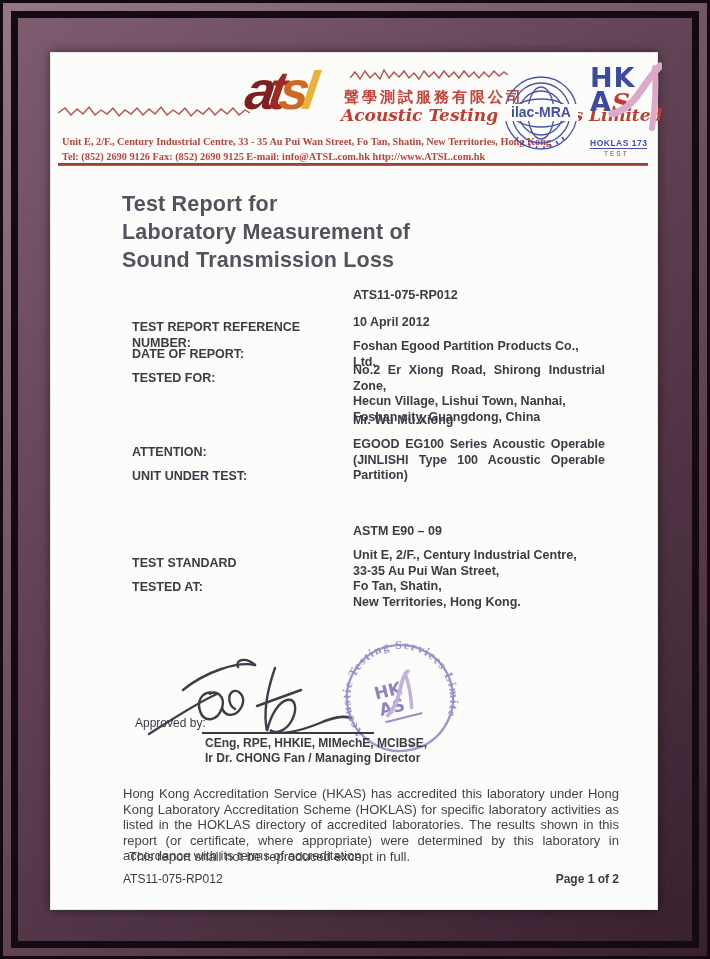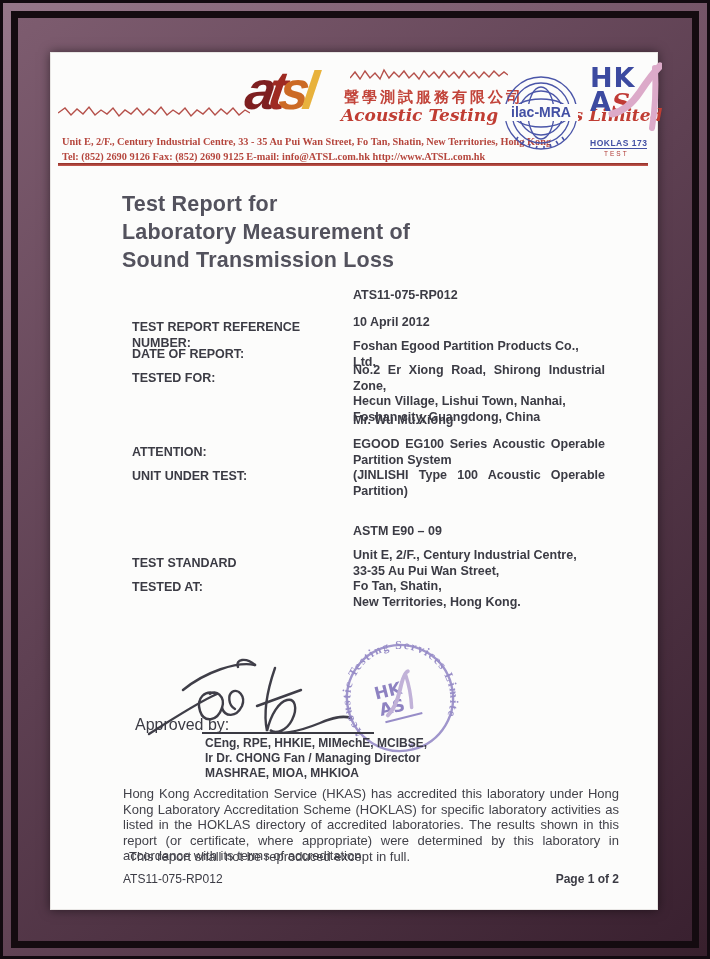--- a/index.html
+++ b/index.html
@@ -52,21 +52,21 @@
   
   .row{position:absolute;left:82px;width:480px;font-size:12.5px;font-weight:bold;
     line-height:15.5px;color:#3b3b44;}
   .lbl{position:absolute;left:0;top:0;width:215px;margin-top:32px;}
   .val{position:absolute;left:221px;top:0;width:252px;}
   .jfull{text-align:justify;text-align-last:justify;}
 
   
   .sig-svg{position:absolute;left:95px;top:592px;}
   .stamp{position:absolute;left:290px;top:586px;transform:rotate(-14deg);opacity:.88;}
-  .approved-by{position:absolute;left:85px;top:664px;font-size:16px;color:#3b3b44;}
+  .approved-by{position:absolute;left:85px;top:664px;font-size:12px;color:#3b3b44;}
   .sig-line{position:absolute;left:152px;top:680px;width:172px;border-top:2px solid #3a3a43;}
   .sig-name{position:absolute;left:155px;top:684px;font-size:12px;font-weight:bold;
     color:#3b3b44;line-height:15px;}
 
   
   .accred{position:absolute;left:73px;top:734px;width:496px;font-size:13px;
     line-height:15.6px;color:#42424a;text-align:justify;}
   .repro{position:absolute;left:79px;top:797px;font-size:13px;color:#42424a;}
   .foot-row{position:absolute;left:73px;top:820px;width:496px;font-size:12px;color:#3b3b44;}
   .foot-ref{float:left;} .foot-page{float:right;font-weight:bold;}
@@ -158,21 +158,20 @@
       </div>
     </div>
     <div class="row" style="top:361px">
       <div class="lbl">ATTENTION:</div>
       <div class="val">Mr. Wu Mu Xiong</div>
     </div>
     <div class="row" style="top:385px">
       <div class="lbl">UNIT UNDER TEST:</div>
       <div class="val">
         <div class="jfull">EGOOD EG100 Series Acoustic Operable</div>
-        <div>Partition System</div>
         <div class="jfull">(JINLISHI Type 100 Acoustic Operable</div>
         <div>Partition)</div>
       </div>
     </div>
     <div class="row" style="top:472px">
       <div class="lbl">TEST STANDARD</div>
       <div class="val">ASTM E90 – 09</div>
     </div>
     <div class="row" style="top:496px">
       <div class="lbl">TESTED AT:</div>
@@ -211,21 +210,20 @@
         <path d="M71,38 C72,50 71,62 69,72" fill="none" stroke="#b9a8d4" stroke-width="3.5" stroke-linecap="round"></path>
         <line x1="40" y1="80" x2="78" y2="80" stroke="#8a7ec0" stroke-width="2"></line>
       </g>
     </svg>
 
     <div class="approved-by">Approved by:</div>
     <div class="sig-line"></div>
     <div class="sig-name">
       <div>CEng, RPE, HHKIE, MIMechE, MCIBSE,</div>
       <div>Ir Dr. CHONG Fan / Managing Director</div>
-      <div>MASHRAE, MIOA, MHKIOA</div>
     </div>
 
     <div class="accred">Hong Kong Accreditation Service (HKAS) has accredited this laboratory under Hong Kong Laboratory Accreditation Scheme (HOKLAS) for specific laboratory activities as listed in the HOKLAS directory of accredited laboratories. The results shown in this report (or certificate, where appropriate) were determined by this laboratory in accordance with its terms of accreditation.</div>
     <div class="repro">This report shall not be reproduced except in full.</div>
     <div class="foot-row">
       <span class="foot-ref">ATS11-075-RP012</span>
       <span class="foot-page">Page 1 of 2</span>
     </div>
 
   </div>

